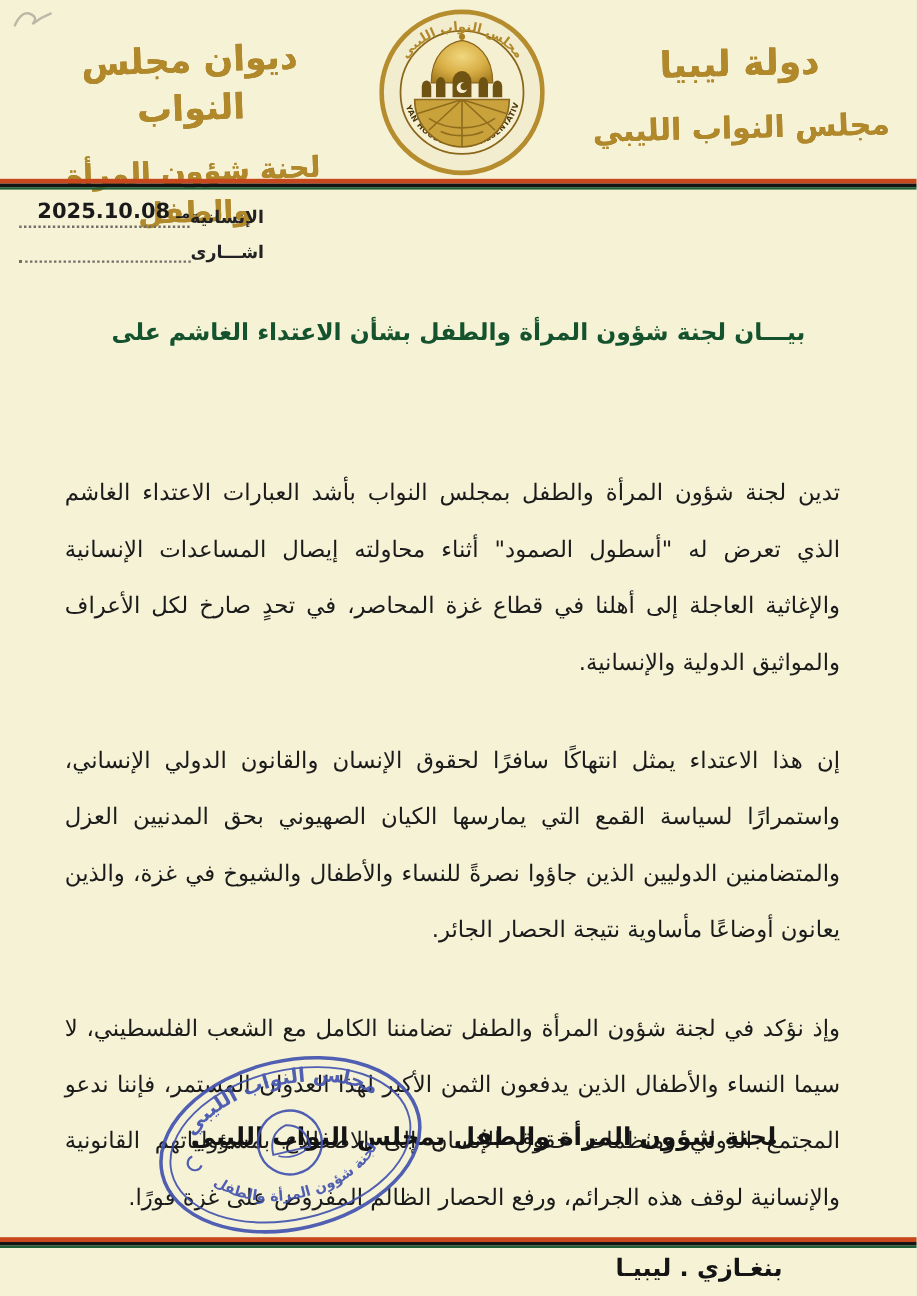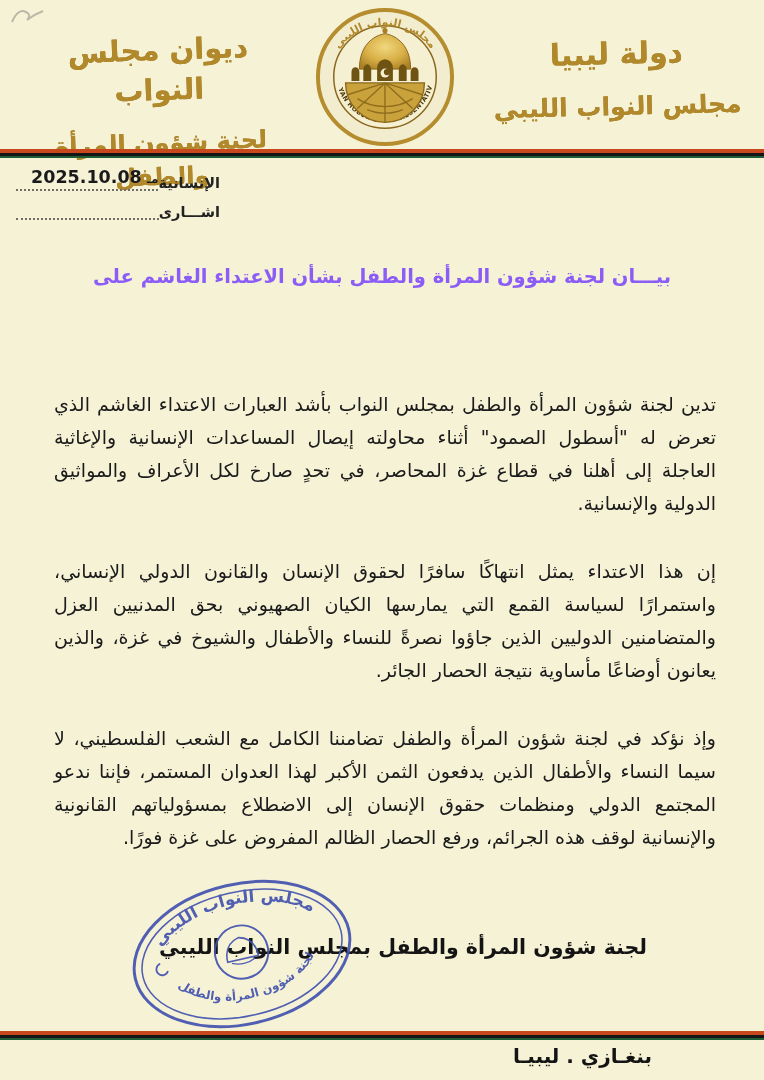--- a/index.html
+++ b/index.html
@@ -30,24 +30,24 @@
   .meta-row{display:flex;align-items:flex-end;margin-bottom:13px;}
   .meta-label{font-weight:bold;font-size:14.5px;white-space:nowrap;color:#222;}
   .meta-fill{flex:1;border-bottom:2px dotted #6e6e66;text-align:right;
              line-height:20px;white-space:nowrap;}
   .date-suffix{font-size:12px;font-weight:bold;}
   .date-value{font-weight:bold;font-size:17.5px;letter-spacing:.5px;
               font-family:"DejaVu Sans",sans-serif;}
   
   .title{position:absolute;top:250px;left:60px;right:60px;direction:rtl;
          text-align:center;font-weight:bold;font-size:19.5px;line-height:53px;
-         color:#8b5cf6;}
+         color:#14532d;}
   
-  .body-text{position:absolute;top:388px;left:54px;right:48px;direction:rtl;
-             text-align:justify;font-size:19px;line-height:33px;color:#1b1b1b;}
+  .body-text{position:absolute;top:388px;left:54px;right:64px;direction:rtl;
+             text-align:justify;font-size:19px;line-height:47px;color:#1b1b1b;}
   .body-text p{margin:0 0 35px 0;}
   
   .sig-area{position:absolute;left:0;top:878px;right:0;height:155px;}
   .sig-text{position:absolute;top:57px;left:158px;right:116px;direction:rtl;
             text-align:center;font-weight:bold;font-size:20.5px;color:#141414;
             z-index:1;}
   .stamp{position:absolute;left:126px;top:2px;width:232px;height:148px;
          transform:rotate(-13deg);opacity:.92;z-index:2;}
   
   .footer-site{position:absolute;left:84px;top:1097px;font-size:28px;color:#1c1c1c;}

